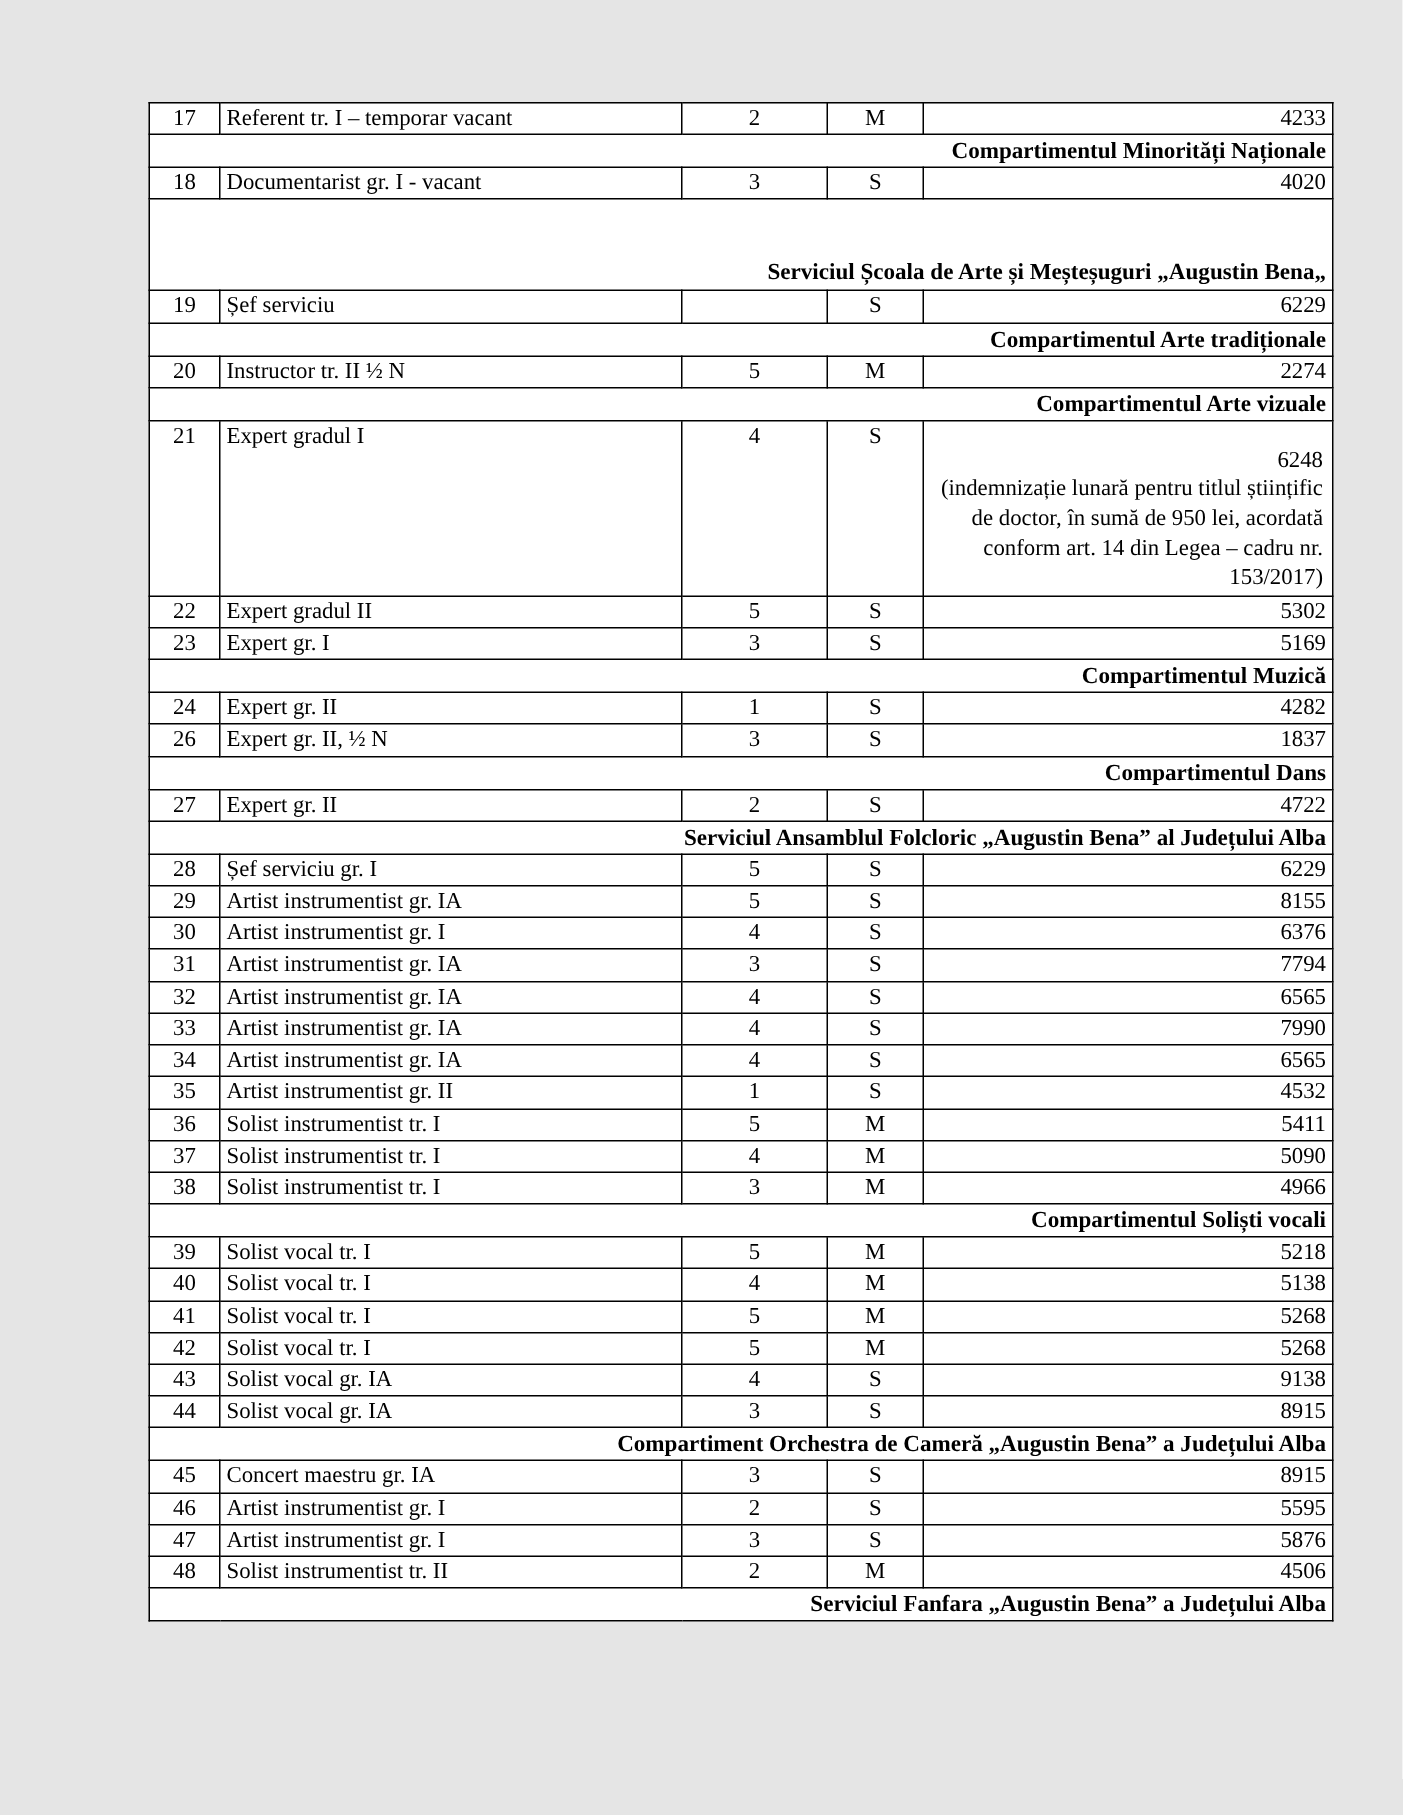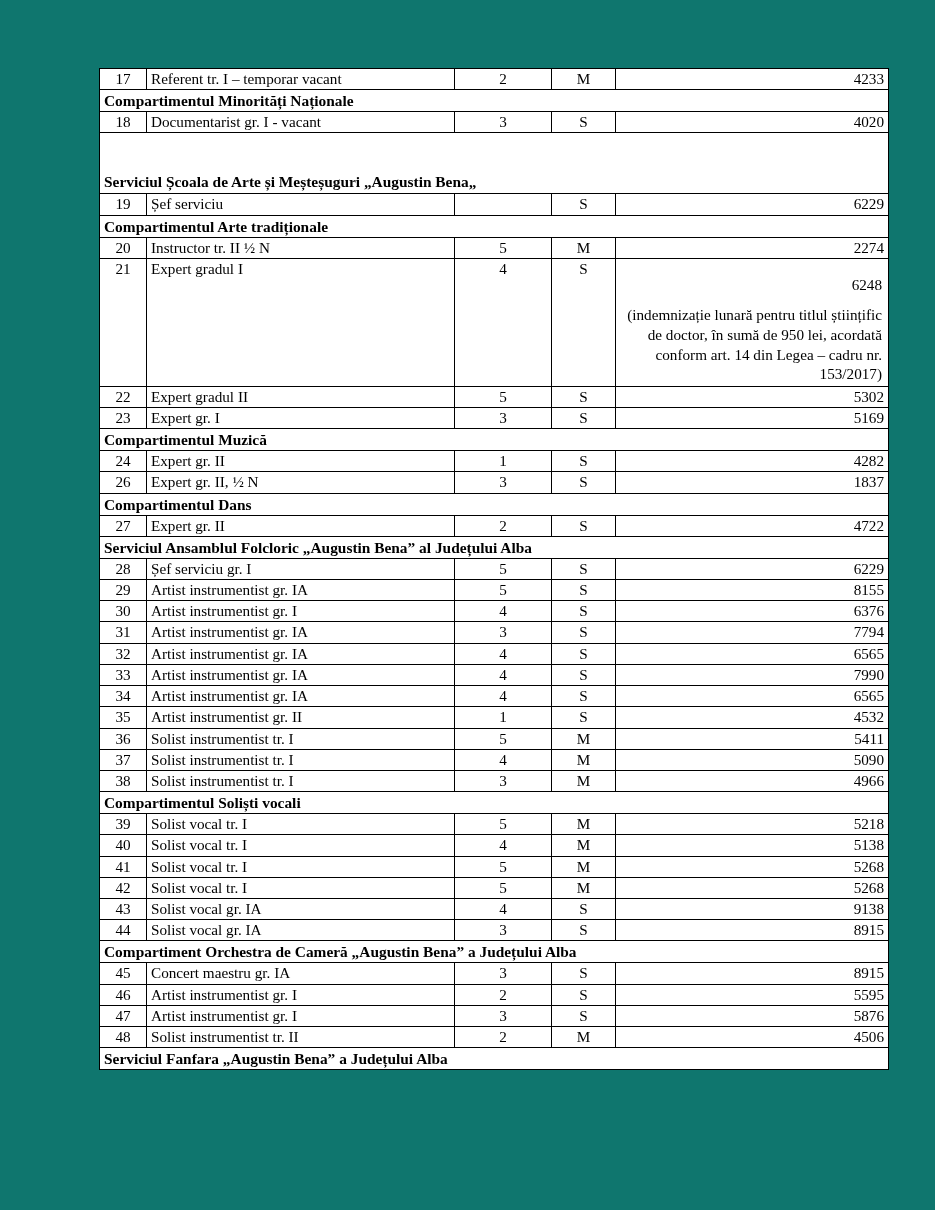--- a/index.html
+++ b/index.html
@@ -11,21 +11,21 @@
     width: 935px;
     height: 1210px;
     font-family: "Liberation Serif", "DejaVu Serif", serif;
     color: #000000;
     overflow: hidden;
   }
   #page {
     position: relative;
     width: 935px;
     height: 1210px;
-    background: #0f766e;
+    background: #e5e5e5;
   }
   #table-wrap {
     position: absolute;
     left: 99px;
     top: 68px;
     width: 789px;
   }
   table.staff-table {
     border-collapse: collapse;
     table-layout: fixed;
@@ -73,21 +73,21 @@
   }
   tr.data-row td.cell-pos,
   tr.data-row td.cell-no,
   tr.data-row td.cell-grad,
   tr.data-row td.cell-stud,
   tr.data-row td.cell-sal {
     vertical-align: middle;
   }
   
   td.section-head {
-    text-align: left;
+    text-align: right;
     font-weight: bold;
     font-size: 15.4px;
     height: 21px;
     line-height: 21px;
     padding: 0 4px;
     vertical-align: middle;
   }
   td.section-head.tall {
     height: 58px;
     line-height: 1.2;
@@ -100,21 +100,20 @@
     padding-right: 6px;
     padding-top: 16px;
     padding-bottom: 2px;
     line-height: 1.29;
   }
   td.note-cell .sal-main {
     display: block;
   }
   td.note-cell .sal-note {
     display: block;
-    margin-top: 11px;
   }
   tr.tall-row td {
     vertical-align: top;
     padding-top: 1px;
   }
   tr.tall-row td.cell-no,
   tr.tall-row td.cell-grad,
   tr.tall-row td.cell-stud {
     vertical-align: top;
   }
@@ -166,20 +165,23 @@
           <tr class="section-row">
             <td colspan="5" class="section-head">Compartimentul Arte tradiționale</td>
           </tr>
           <tr class="data-row">
             <td class="cell-no">20</td>
             <td class="cell-pos">Instructor tr. II ½ N</td>
             <td class="cell-grad">5</td>
             <td class="cell-stud">M</td>
             <td class="cell-sal">2274</td>
           </tr>
+          <tr class="section-row">
+            <td colspan="5" class="section-head">Compartimentul Arte vizuale</td>
+          </tr>
           <tr class="tall-row">
             <td class="cell-no">21</td>
             <td class="cell-pos">Expert gradul I</td>
             <td class="cell-grad">4</td>
             <td class="cell-stud">S</td>
             <td class="cell-sal note-cell">
               <span class="sal-main">6248</span>
               <span class="sal-note">(indemnizație lunară pentru titlul științific de doctor, în sumă de 950 lei, acordată conform art. 14 din Legea – cadru nr. 153/2017)</span>
             </td>
           </tr>

